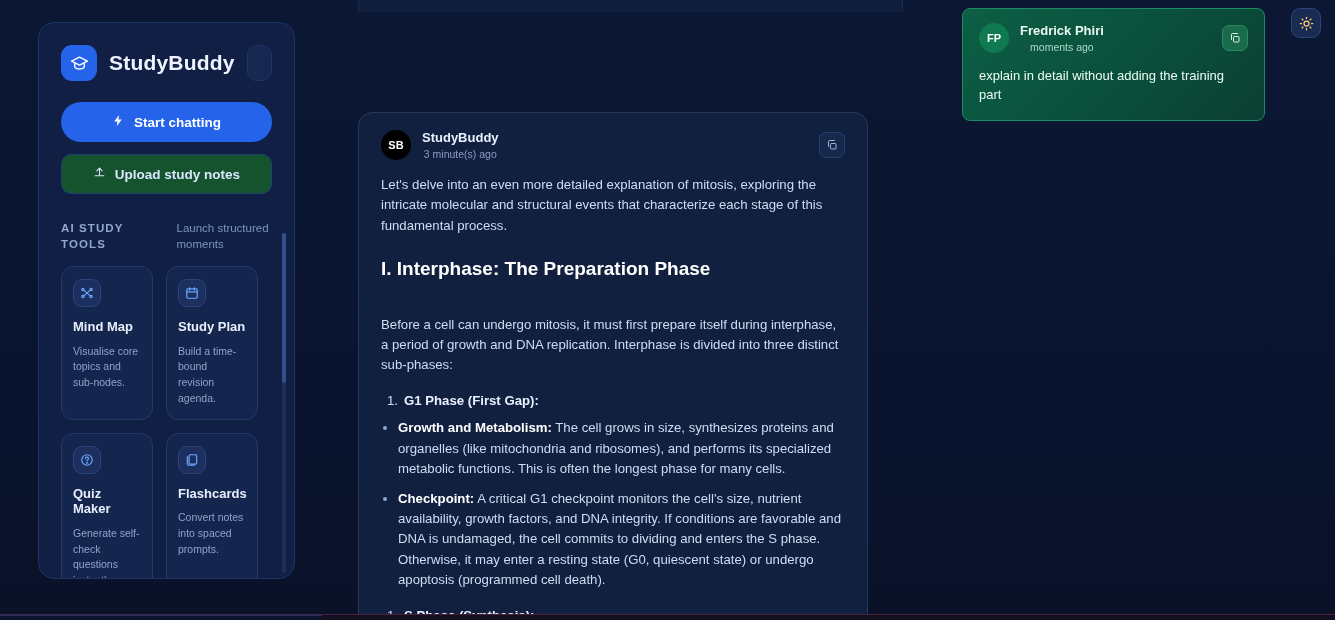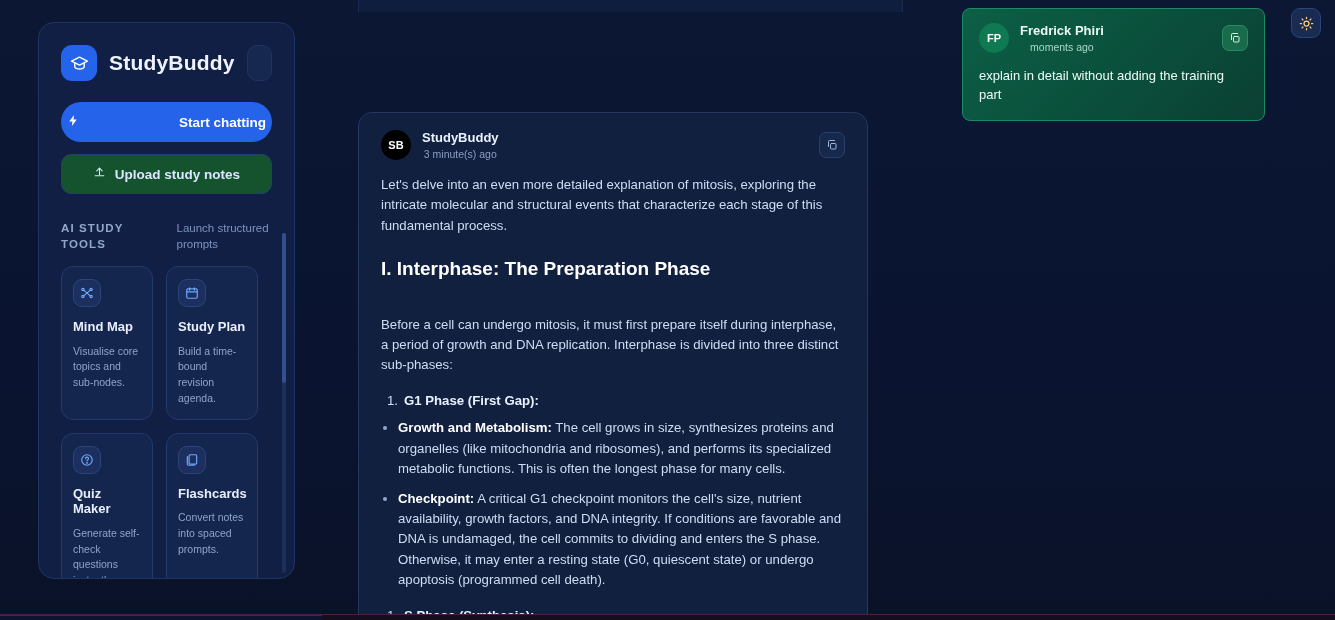--- a/index.html
+++ b/index.html
@@ -44,21 +44,21 @@
     width: 36px; height: 36px; border-radius: 10px;
     background: #16284f; border: 1px solid #1d3566;
   }
   .btn-primary {
     margin-top: 21px;
     height: 40px; width: 100%;
     border-radius: 20px;
     background: #2563eb;
     color: #ffffff;
     font-size: 13.5px; font-weight: bold;
-    display: flex; align-items: center; justify-content: space-between; gap: 9px;
+    display: flex; align-items: center; justify-content: center; gap: 9px;
     border: none;
     cursor: pointer;
   }
   .btn-secondary {
     margin-top: 12px;
     height: 40px; width: 100%;
     border-radius: 10px;
     background: #14532d;
     border: 1px solid #233e74;
     color: #dbe6ff;
@@ -263,21 +263,21 @@
         <path d="M12 16V4"></path>
           <path d="M7 9l5-5 5 5"></path>
           <path d="M4 18h16"></path>
       </svg>
     </span>
     <span>Upload study notes</span>
   </button>
 
   <div class="tools-head">
     <div class="tools-title">AI STUDY TOOLS</div>
-    <div class="tools-sub">Launch structured prompts</div>
+    <div class="tools-sub">Launch structured moments</div>
   </div>
 
   <div class="tool-grid">
 
     <div class="tool-card">
       <div class="tool-icon">
         <svg width="14" height="14" viewBox="0 0 24 24" fill="none" stroke="#6ea8fe" stroke-width="2" stroke-linecap="round">
           <circle cx="5" cy="6" r="2"></circle>
             <circle cx="19" cy="6" r="2"></circle>
             <circle cx="5" cy="18" r="2"></circle>

